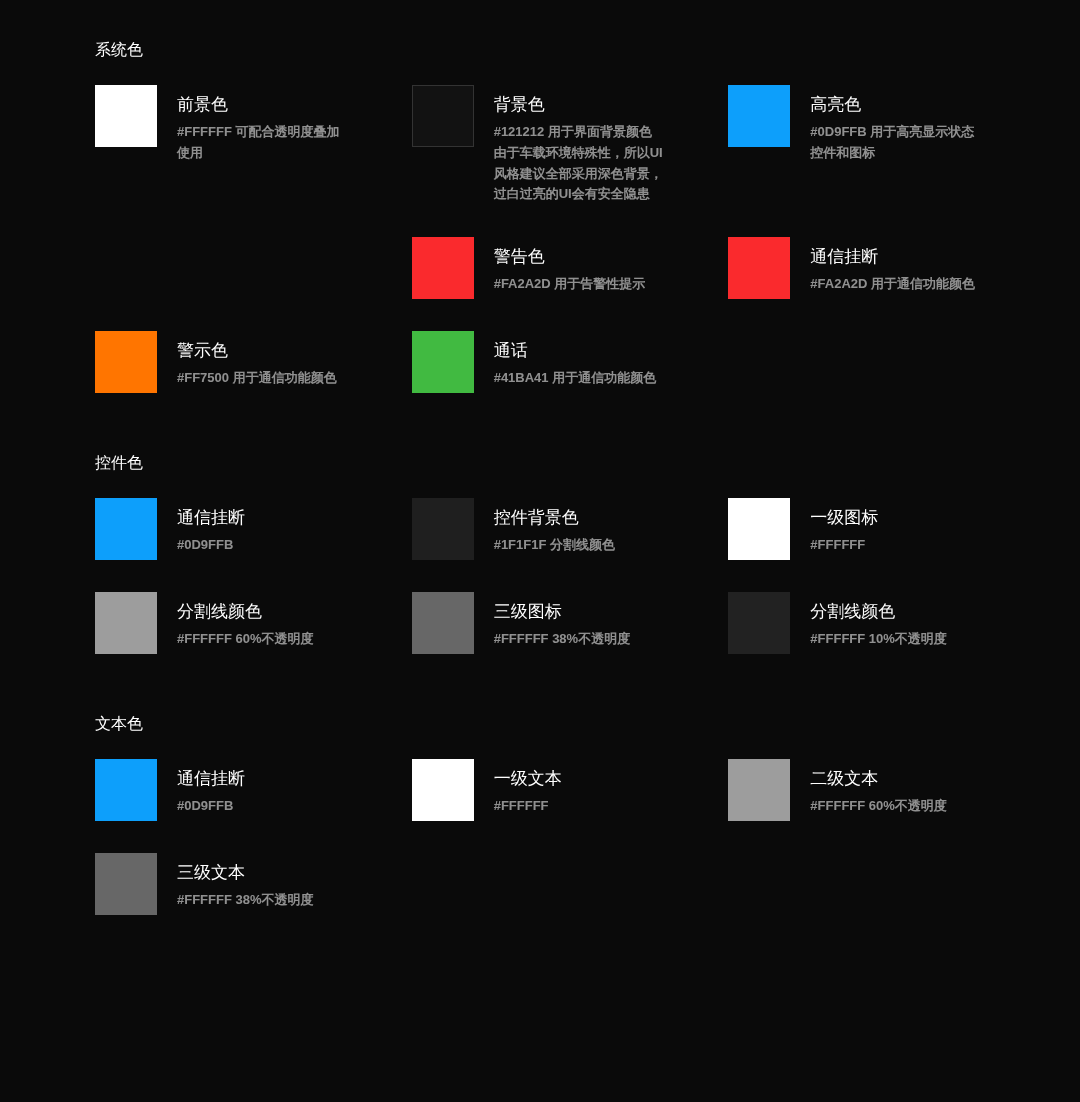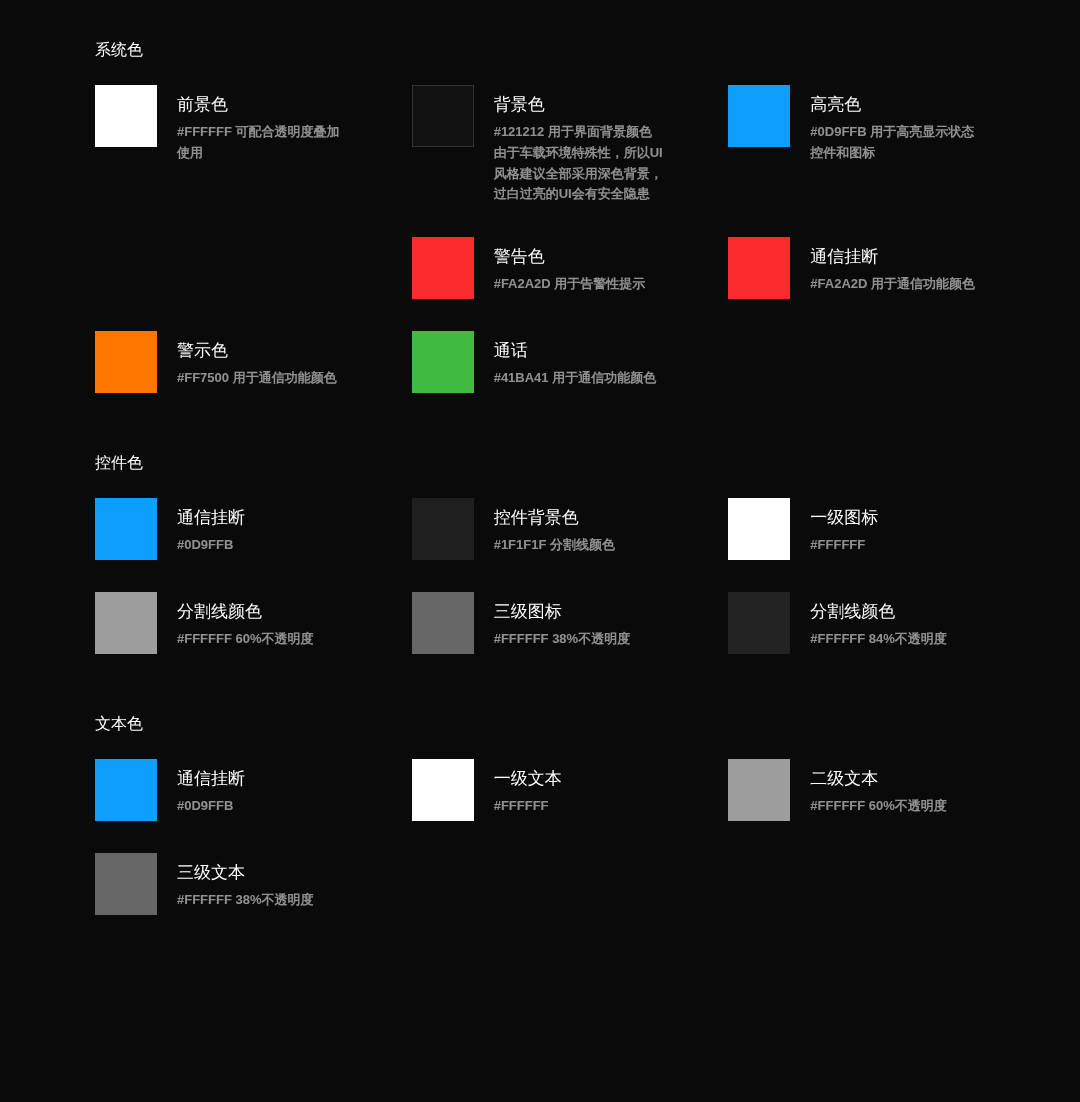--- a/index.html
+++ b/index.html
@@ -160,21 +160,21 @@
           <div class="swatch" style="background: rgba(255, 255, 255, 0.38);"></div>
           <div class="text-block">
             <div class="label">三级图标</div>
             <div class="desc">#FFFFFF 38%不透明度</div>
           </div>
         </div>
         <div class="item">
           <div class="swatch" style="background: rgba(255, 255, 255, 0.1);"></div>
           <div class="text-block">
             <div class="label">分割线颜色</div>
-            <div class="desc">#FFFFFF 84%不透明度</div>
+            <div class="desc">#FFFFFF 10%不透明度</div>
           </div>
         </div>
       </div>
     </div>
     <div class="section">
       <div class="section-title">文本色</div>
       <div class="grid">
         <div class="item">
           <div class="swatch" style="background: rgb(13, 159, 251);"></div>
           <div class="text-block">

